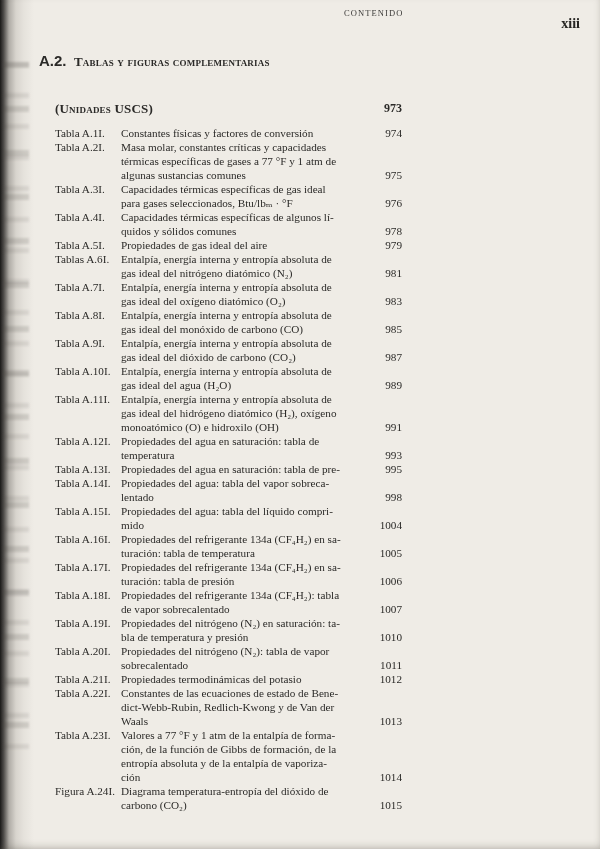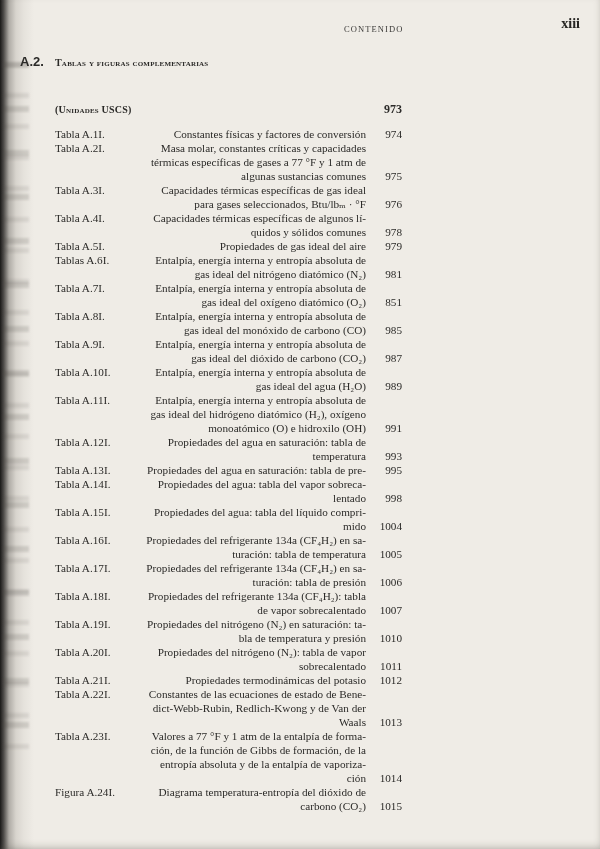--- a/index.html
+++ b/index.html
@@ -35,54 +35,54 @@
       repeating-linear-gradient(180deg, rgba(70,66,60,0.10) 0px 5px, rgba(0,0,0,0) 5px 31px);
     filter:blur(1.3px);
     pointer-events:none;
   }
   
   .vignette{
     position:absolute;inset:0;pointer-events:none;
     box-shadow:inset 0 -6px 10px -6px rgba(90,84,76,0.45), inset -4px 0 8px -6px rgba(90,84,76,0.25);
   }
   .running-head{
-    position:absolute;top:24px;left:344px;
+    position:absolute;top:8px;left:344px;
     font-size:8.5px;letter-spacing:1.1px;color:#3b3a38;
   }
   .folio{
     position:absolute;top:16px;right:20px;
     font-size:14px;font-weight:700;color:#262522;
   }
   .content{
     position:absolute;left:20px;top:52px;width:382px;
   }
   .heading{display:flex;}
   .heading-left{flex:1 1 auto;}
   .h-line1{line-height:18px;white-space:nowrap;}
   .h-num{
     display:inline-block;width:35px;
     font-family:"Liberation Sans","DejaVu Sans",sans-serif;
-    font-weight:700;font-size:13px;vertical-align:baseline;
+    font-weight:700;font-size:15px;vertical-align:baseline;margin-left:19px;
   }
   .h-title{
     font-weight:700;font-variant:small-caps;
-    font-size:10px;letter-spacing:0.2px;
+    font-size:13px;letter-spacing:0.2px;
   }
   .h-line2{margin-left:35px;line-height:19px;margin-top:28px;}
   .heading-page{
     flex:0 0 auto;align-self:flex-end;
     font-weight:700;font-size:12px;padding-bottom:2px;
   }
   .toc{
     margin:8px 0 0 35px;
     font-size:11.2px;line-height:14px;
   }
   .entry{display:flex;align-items:flex-start;}
   .entry-label{flex:0 0 66px;white-space:nowrap;}
-  .entry-desc{flex:1 1 auto;min-width:0;text-align:right;}
+  .entry-desc{flex:1 1 auto;min-width:0;}
   .desc-line{white-space:nowrap;}
   .entry-page{flex:0 0 36px;text-align:right;align-self:flex-end;}
 </style>
 </head>
 <body>
 
 <div class="page">
 
   <div class="spine"></div>
   <div class="bleed"></div>
@@ -155,21 +155,21 @@
           </div>
     <div class="entry-page">981</div>
   </div>
 
   <div class="entry">
     <div class="entry-label">Tabla A.7I.</div>
     <div class="entry-desc">
             <div class="desc-line">Entalpía, energía interna y entropía absoluta de</div>
             <div class="desc-line">gas ideal del oxígeno diatómico (O₂)</div>
           </div>
-    <div class="entry-page">851</div>
+    <div class="entry-page">983</div>
   </div>
 
   <div class="entry">
     <div class="entry-label">Tabla A.8I.</div>
     <div class="entry-desc">
             <div class="desc-line">Entalpía, energía interna y entropía absoluta de</div>
             <div class="desc-line">gas ideal del monóxido de carbono (CO)</div>
           </div>
     <div class="entry-page">985</div>
   </div>

